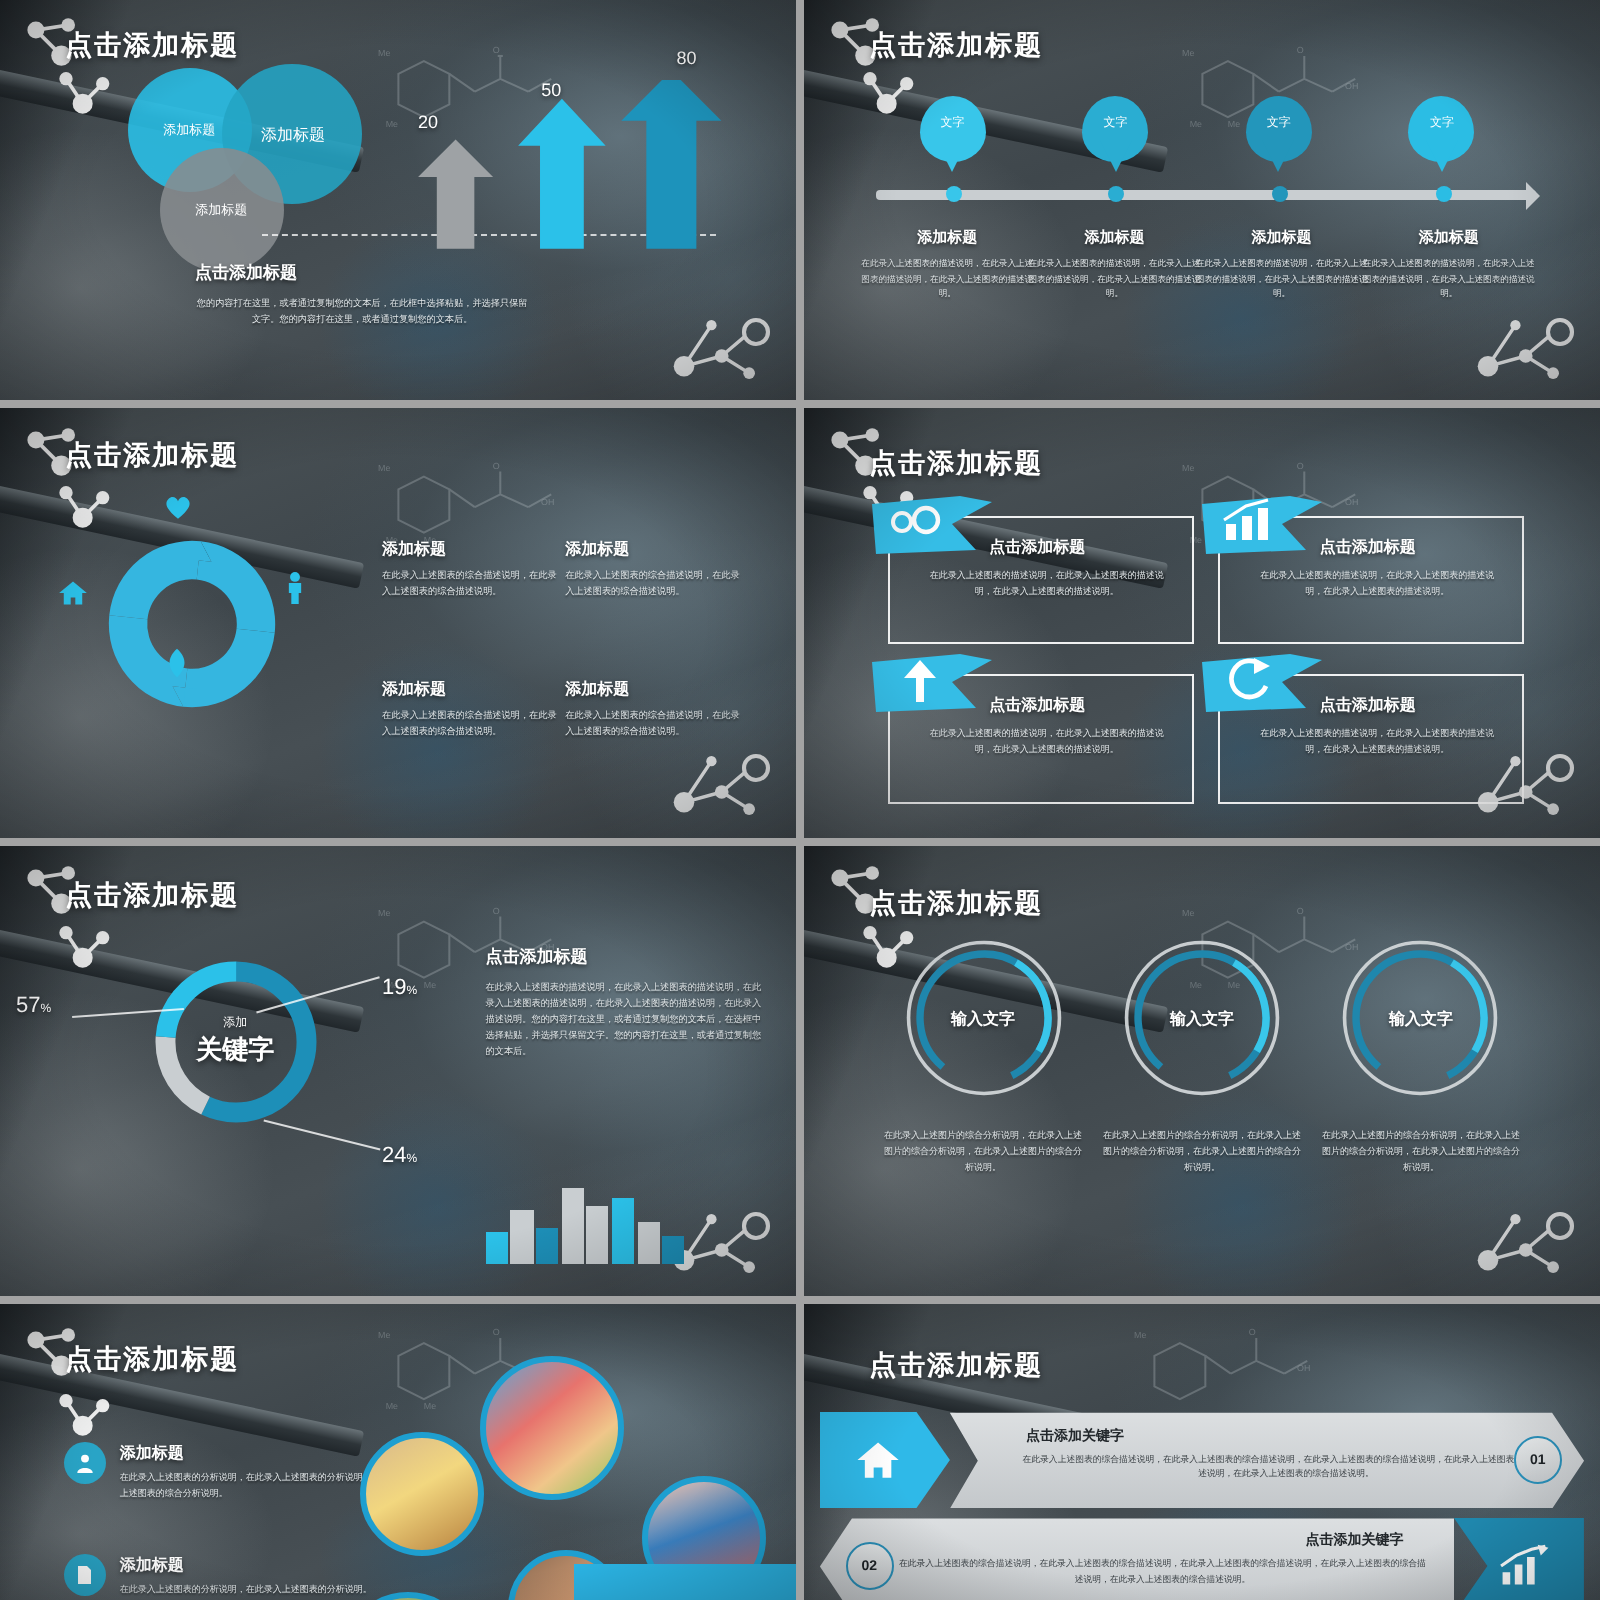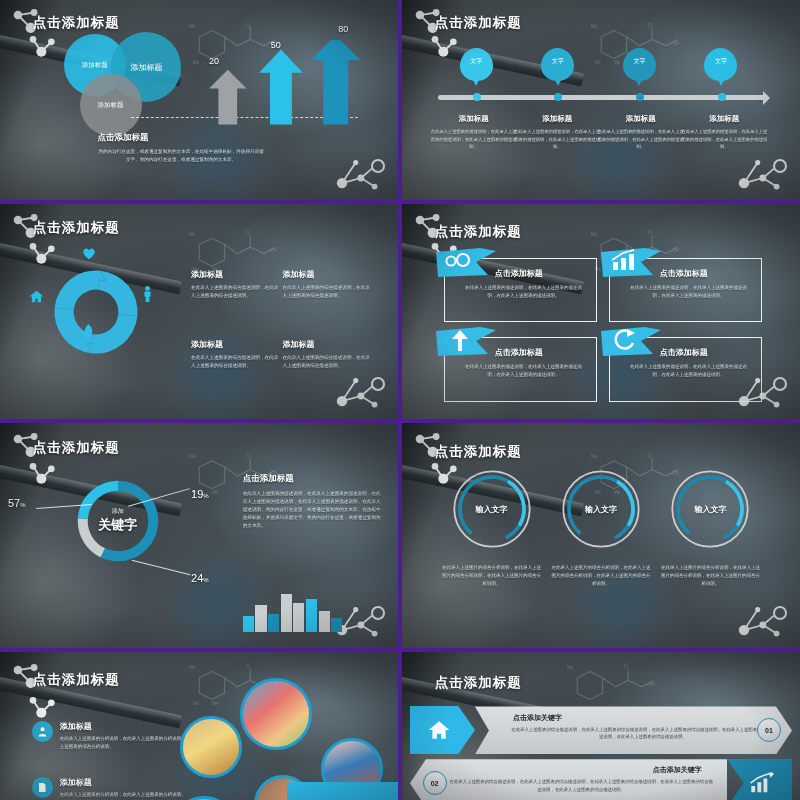--- a/index.html
+++ b/index.html
@@ -8,21 +8,21 @@
     background: #4a5055;
     font-family: "Liberation Sans", "DejaVu Sans", sans-serif;
     overflow: hidden;
   }
   .grid {
     width: 800px; height: 800px;
     display: grid;
     grid-template-columns: 398px 398px;
     grid-template-rows: 200px 215px 225px 160px;
     gap: 4px 4px;
-    background: #4c1d95;
+    background: #a3a3a3;
   }
   .slide {
     position: relative;
     overflow: hidden;
     background: #3e464b;
   }
   
   .bg {
     position: absolute; inset: 0;
     background:

